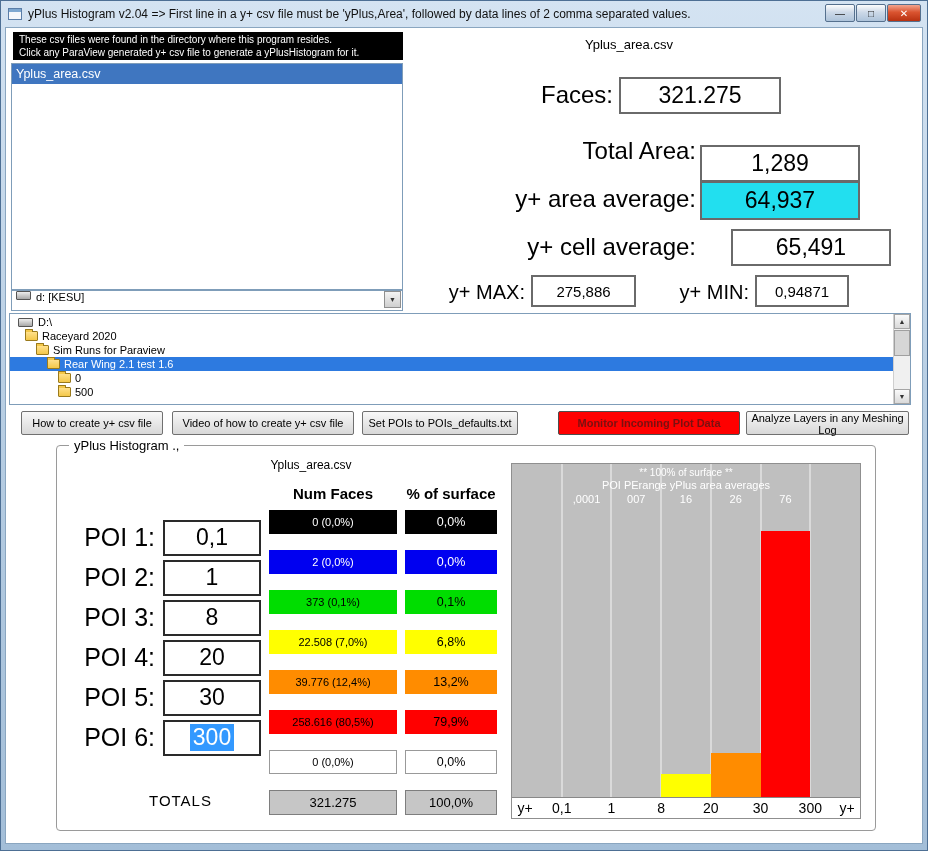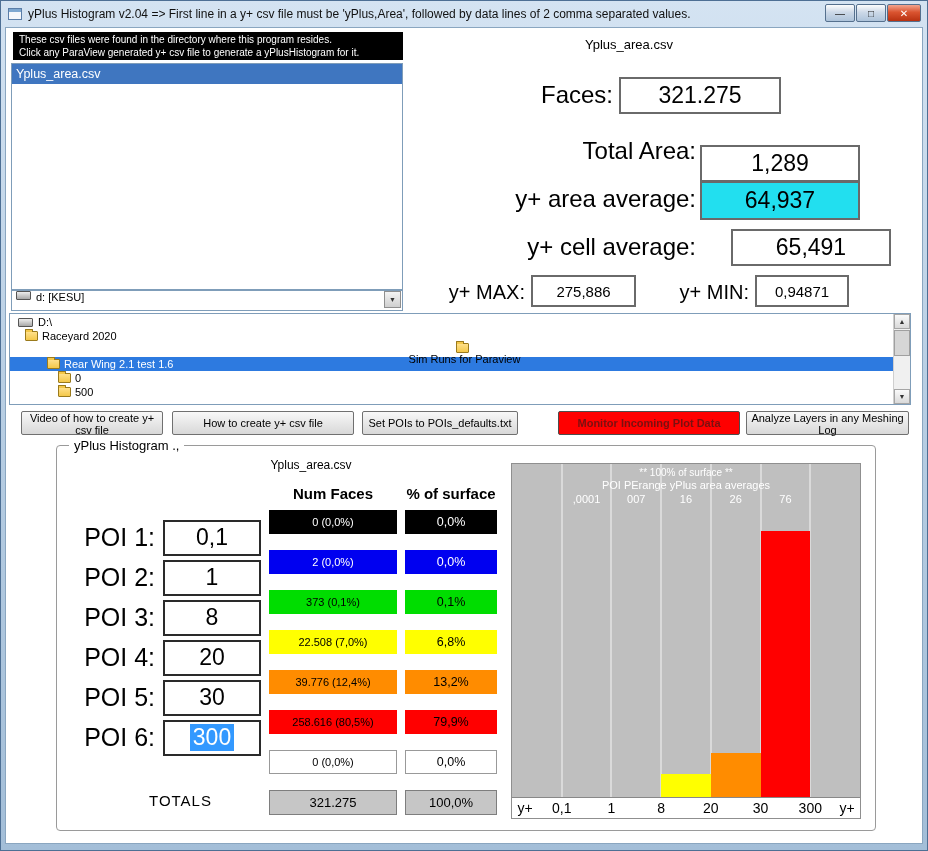--- a/index.html
+++ b/index.html
@@ -207,21 +207,21 @@
   <div class="tree">
     <div class="tree-inner">
         <div class="tree-row" style="padding-left: 4px;">
           <span class="icon-drive"></span>
           <span class="tree-label">D:\</span>
         </div>
         <div class="tree-row" style="padding-left: 15px;">
           <span class="icon-folder"></span>
           <span class="tree-label">Raceyard 2020</span>
         </div>
-        <div class="tree-row" style="padding-left: 26px; flex-direction: column;">
+        <div class="tree-row" style="padding-left: 26px;">
           <span class="icon-folder"></span>
           <span class="tree-label">Sim Runs for Paraview</span>
         </div>
         <div class="tree-row selected" style="padding-left: 37px;">
           <span class="icon-folder"></span>
           <span class="tree-label">Rear Wing 2.1 test 1.6</span>
         </div>
         <div class="tree-row" style="padding-left: 48px;">
           <span class="icon-folder"></span>
           <span class="tree-label">0</span>
@@ -232,22 +232,22 @@
         </div>
       </div>
     <div class="tree-scroll">
       <div class="sb-btn sb-up">▲</div>
       <div class="sb-thumb"></div>
       <div class="sb-btn sb-down">▼</div>
     </div>
   </div>
 
   <div class="toolbar">
+      <button class="tb-btn">How to create y+ csv file</button>
       <button class="tb-btn">Video of how to create y+ csv file</button>
-      <button class="tb-btn">How to create y+ csv file</button>
       <button class="tb-btn">Set POIs to POIs_defaults.txt</button>
       <button class="tb-btn tb-red" style="background: rgb(255, 0, 0); color: rgb(122, 16, 16);">Monitor Incoming Plot Data</button>
       <button class="tb-btn">Analyze Layers in any Meshing Log</button>
     </div>
 
   <div class="groupbox"></div>
   <div class="group-title">yPlus Histogram .,</div>
   <div class="hist-file-label">Yplus_area.csv</div>
 
   <div class="col-header hdr-num">Num Faces</div>

